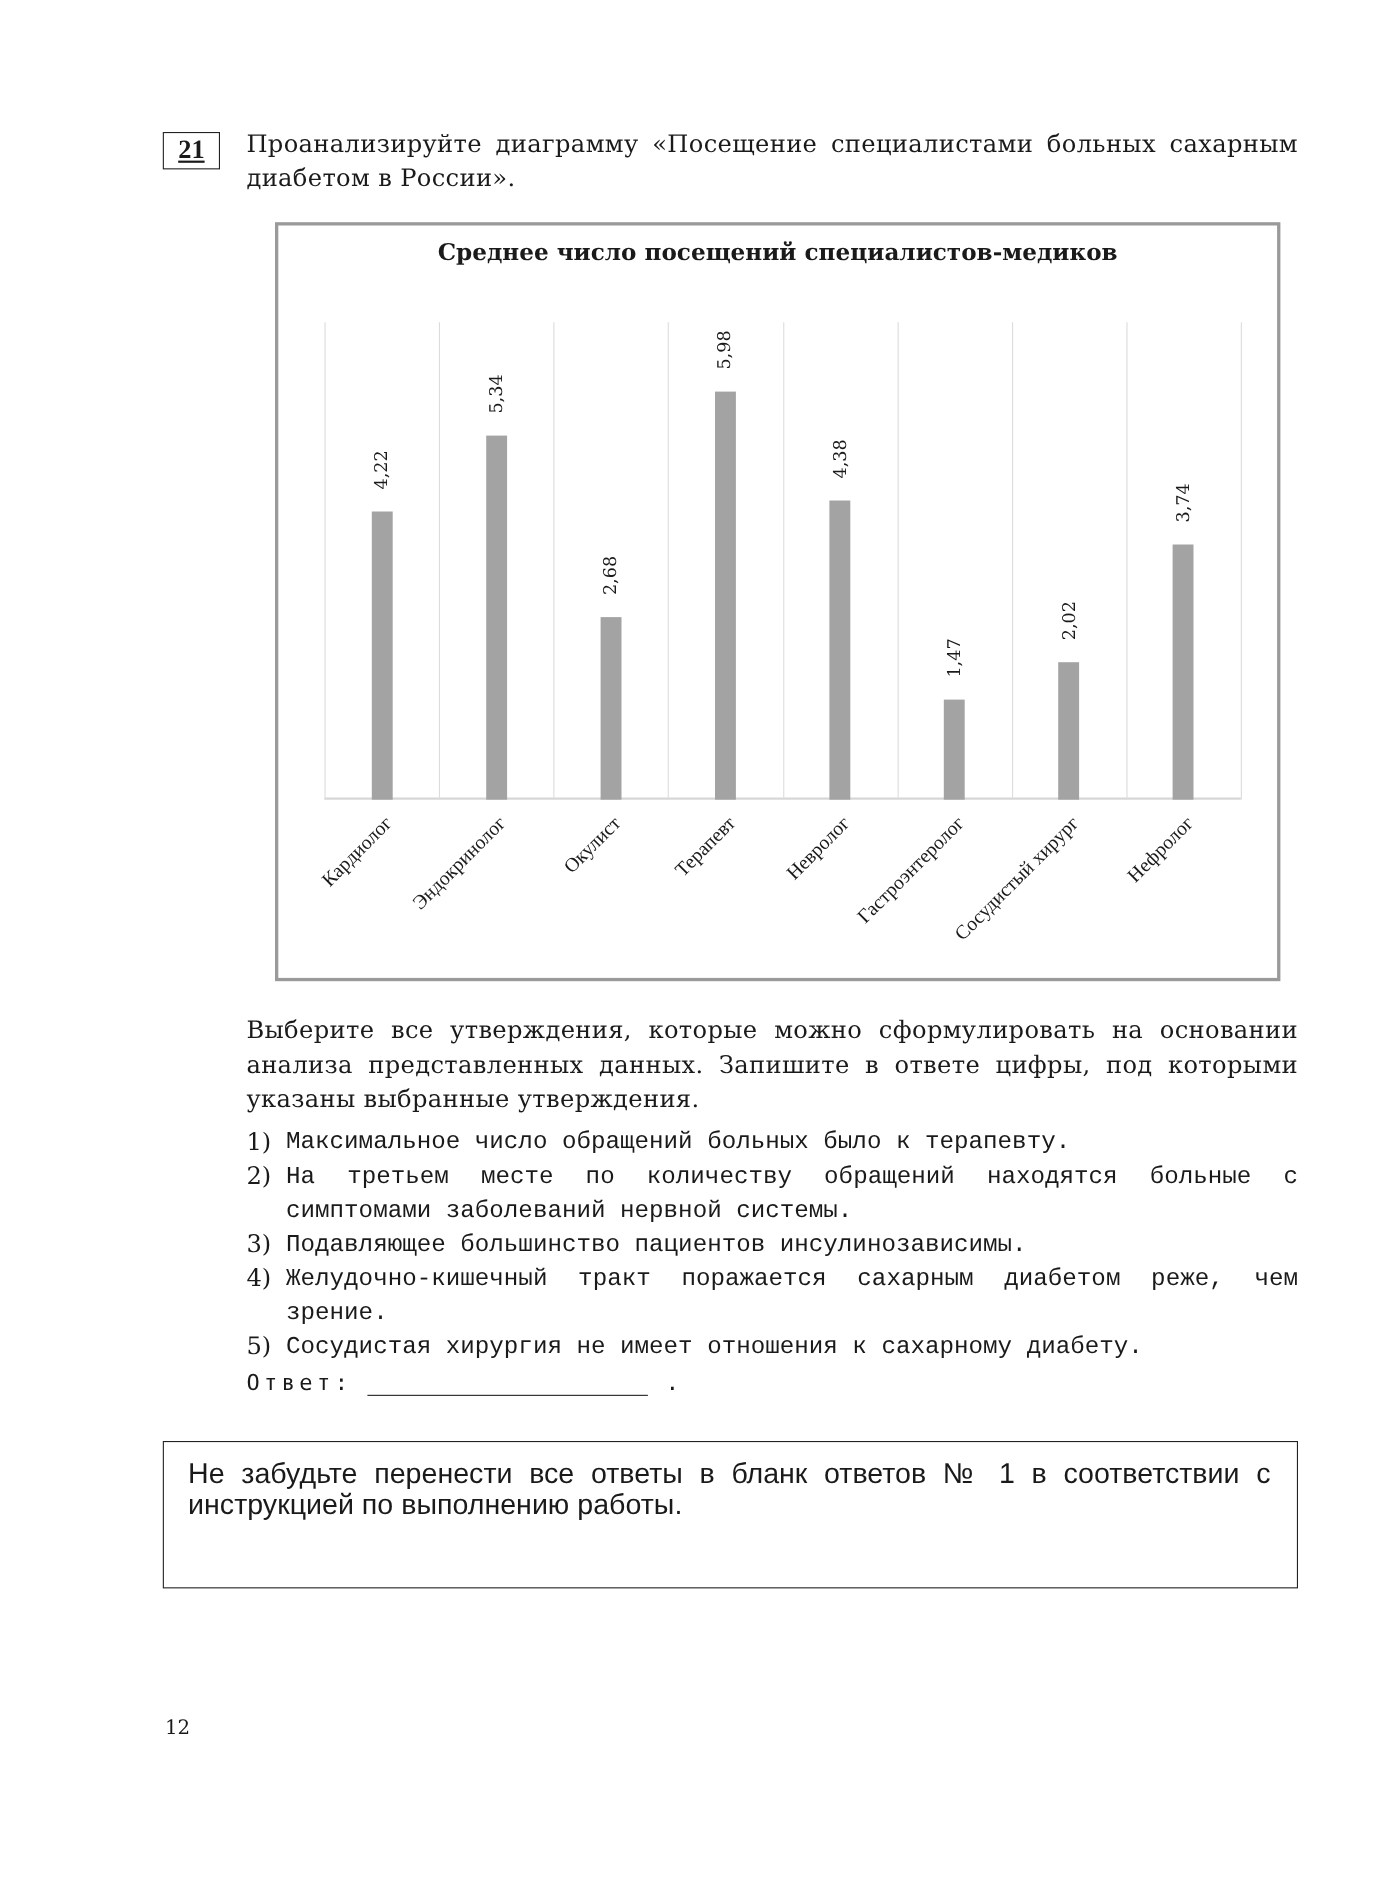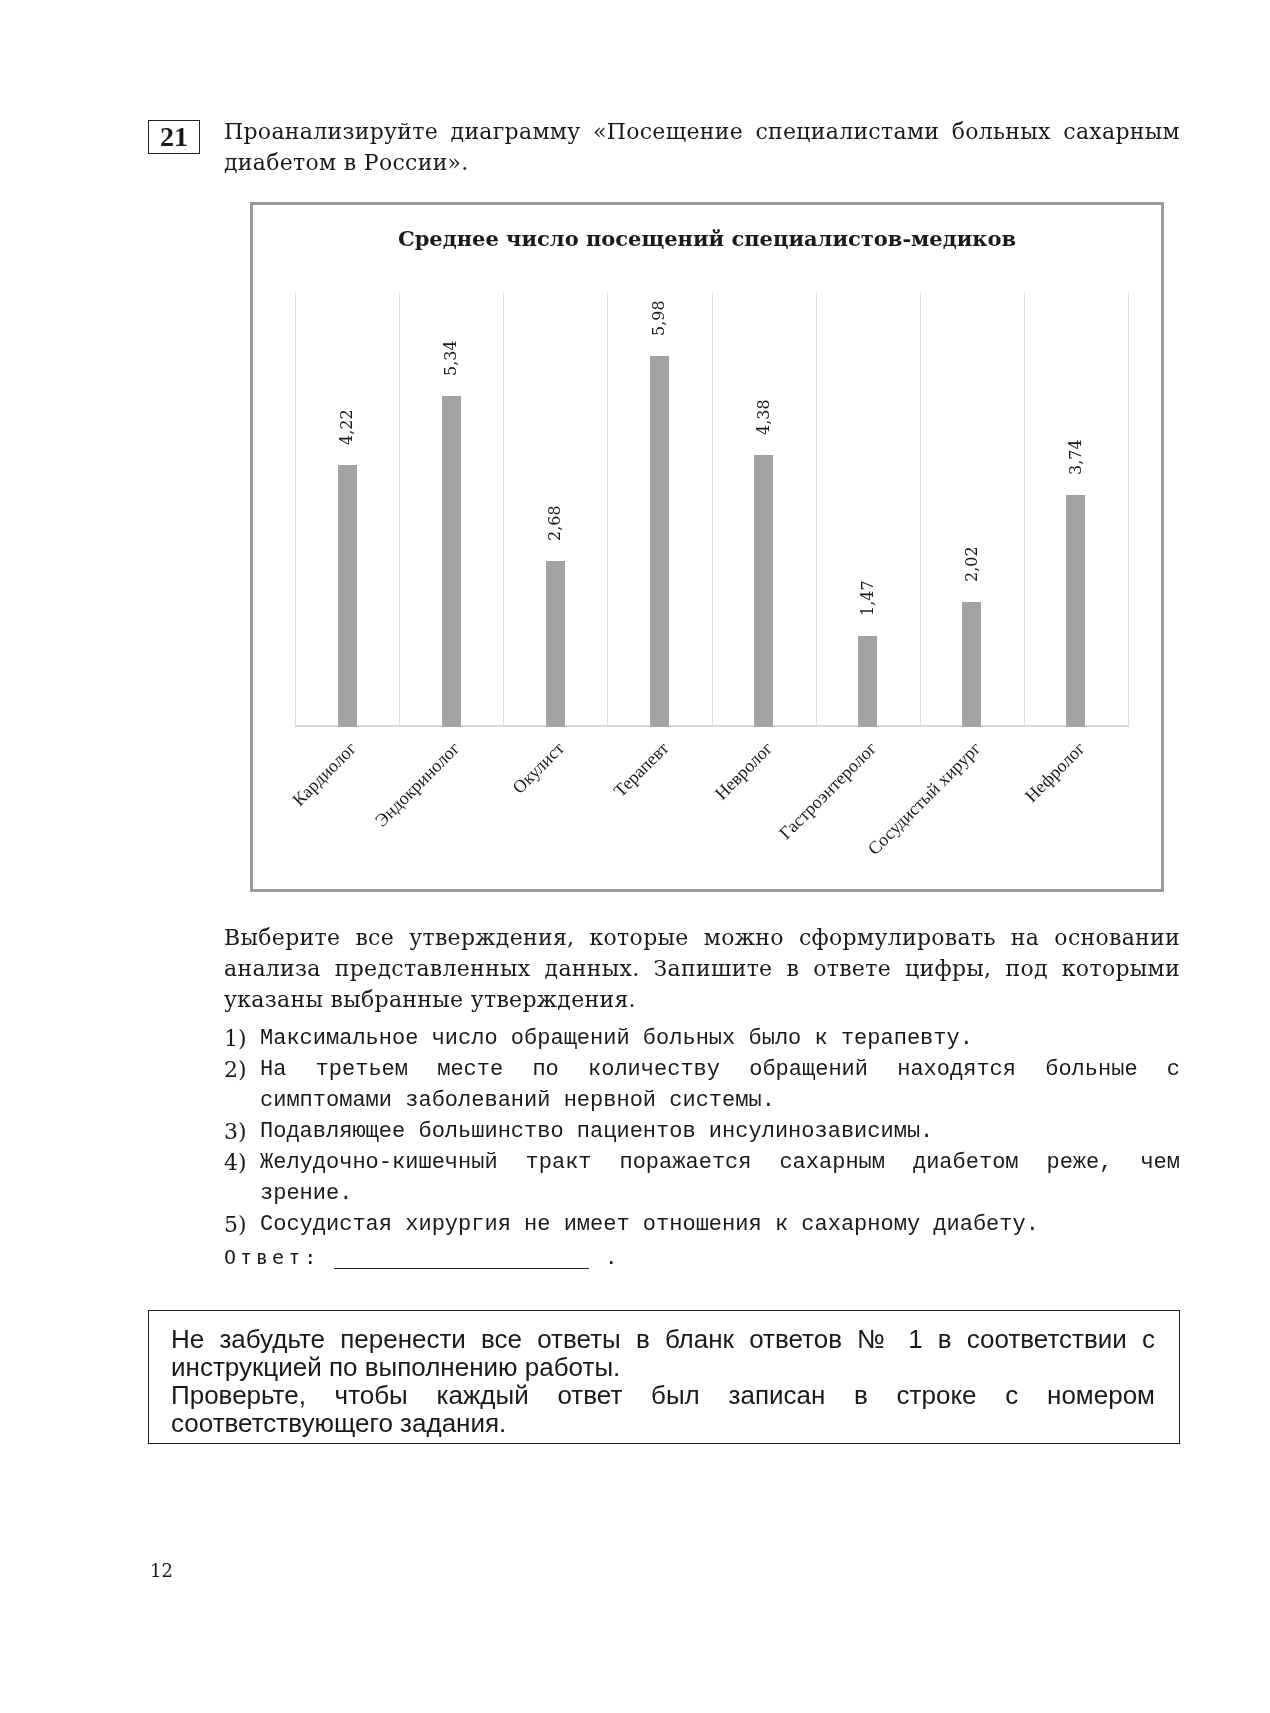--- a/index.html
+++ b/index.html
@@ -1,25 +1,25 @@
 <!DOCTYPE html>
 <html><head>
 <meta charset="utf-8">
 <style>
   html, body { margin:0; padding:0; background:#ffffff; }
   body { width:1270px; height:1713px; position:relative; overflow:hidden;
          font-family:"DejaVu Serif","Liberation Serif",serif; color:#1a1a1a; }
   .abs { position:absolute; }
   .task-num { left:148px; top:120px; width:50px; height:32px; border:1.5px solid #222;
-              font-family:"Liberation Serif",serif; font-weight:bold; font-size:28px;
-              text-align:center; line-height:32px; }
+              font-family:"Liberation Serif",serif; font-weight:bold; font-size:24px;
+              text-align:center; line-height:32px;text-decoration:underline; }
   .intro { left:224px; top:116px; width:956px; font-size:22px; line-height:31px;
            text-align:justify; letter-spacing:0.3px; }
   .chart-frame { left:250px; top:202px; width:908px; height:684px; border:3px solid #9a9a9a; background:#fff; }
-  .chart-title { position:absolute; left:0; right:0; top:18px; text-align:center; font-weight:bold;
+  .chart-title { position:absolute; left:0; right:0; top:8px; text-align:center; font-weight:bold;
                  font-size:21px; line-height:31px; }
   .plot { position:absolute; left:42px; top:88px; width:833px; height:434px; }
   .grid-line { position:absolute; top:0; bottom:0; width:1px; background:#dcdcdc; }
   .baseline { position:absolute; left:0; right:0; bottom:0; height:2px; background:#d6d6d6; }
   .bar { position:absolute; bottom:0; width:19px; background:#a3a3a3; }
   .bar-label { position:absolute; font-size:16px; transform-origin:left top; transform:rotate(-90deg); white-space:nowrap; }
   .cat-label { position:absolute; font-family:"Liberation Serif",serif; font-size:18px; white-space:nowrap;
                transform-origin:right center; transform:rotate(-45deg); text-align:right; }
   .instr { left:224px; top:922px; width:956px; font-size:22px; line-height:31px; text-align:justify; letter-spacing:0.3px; }
   .opts { left:224px; top:1023px; width:956px; font-size:22px; line-height:31px; }
@@ -107,17 +107,16 @@
 </div>
 
 <div class="abs answer">
   <span>Ответ:</span><span class="answer-line"></span>
   <span>.</span>
 </div>
 
 <div class="abs notice">
   <div class="notice-inner">
     <div>Не забудьте перенести все ответы в бланк ответов № 1 в соответствии с инструкцией по выполнению работы.</div>
-    <div>Проверьте, чтобы каждый ответ был записан в строке с номером соответствующего задания.</div>
   </div>
 </div>
 
 <div class="abs page-num">12</div>
 
 </body></html>

